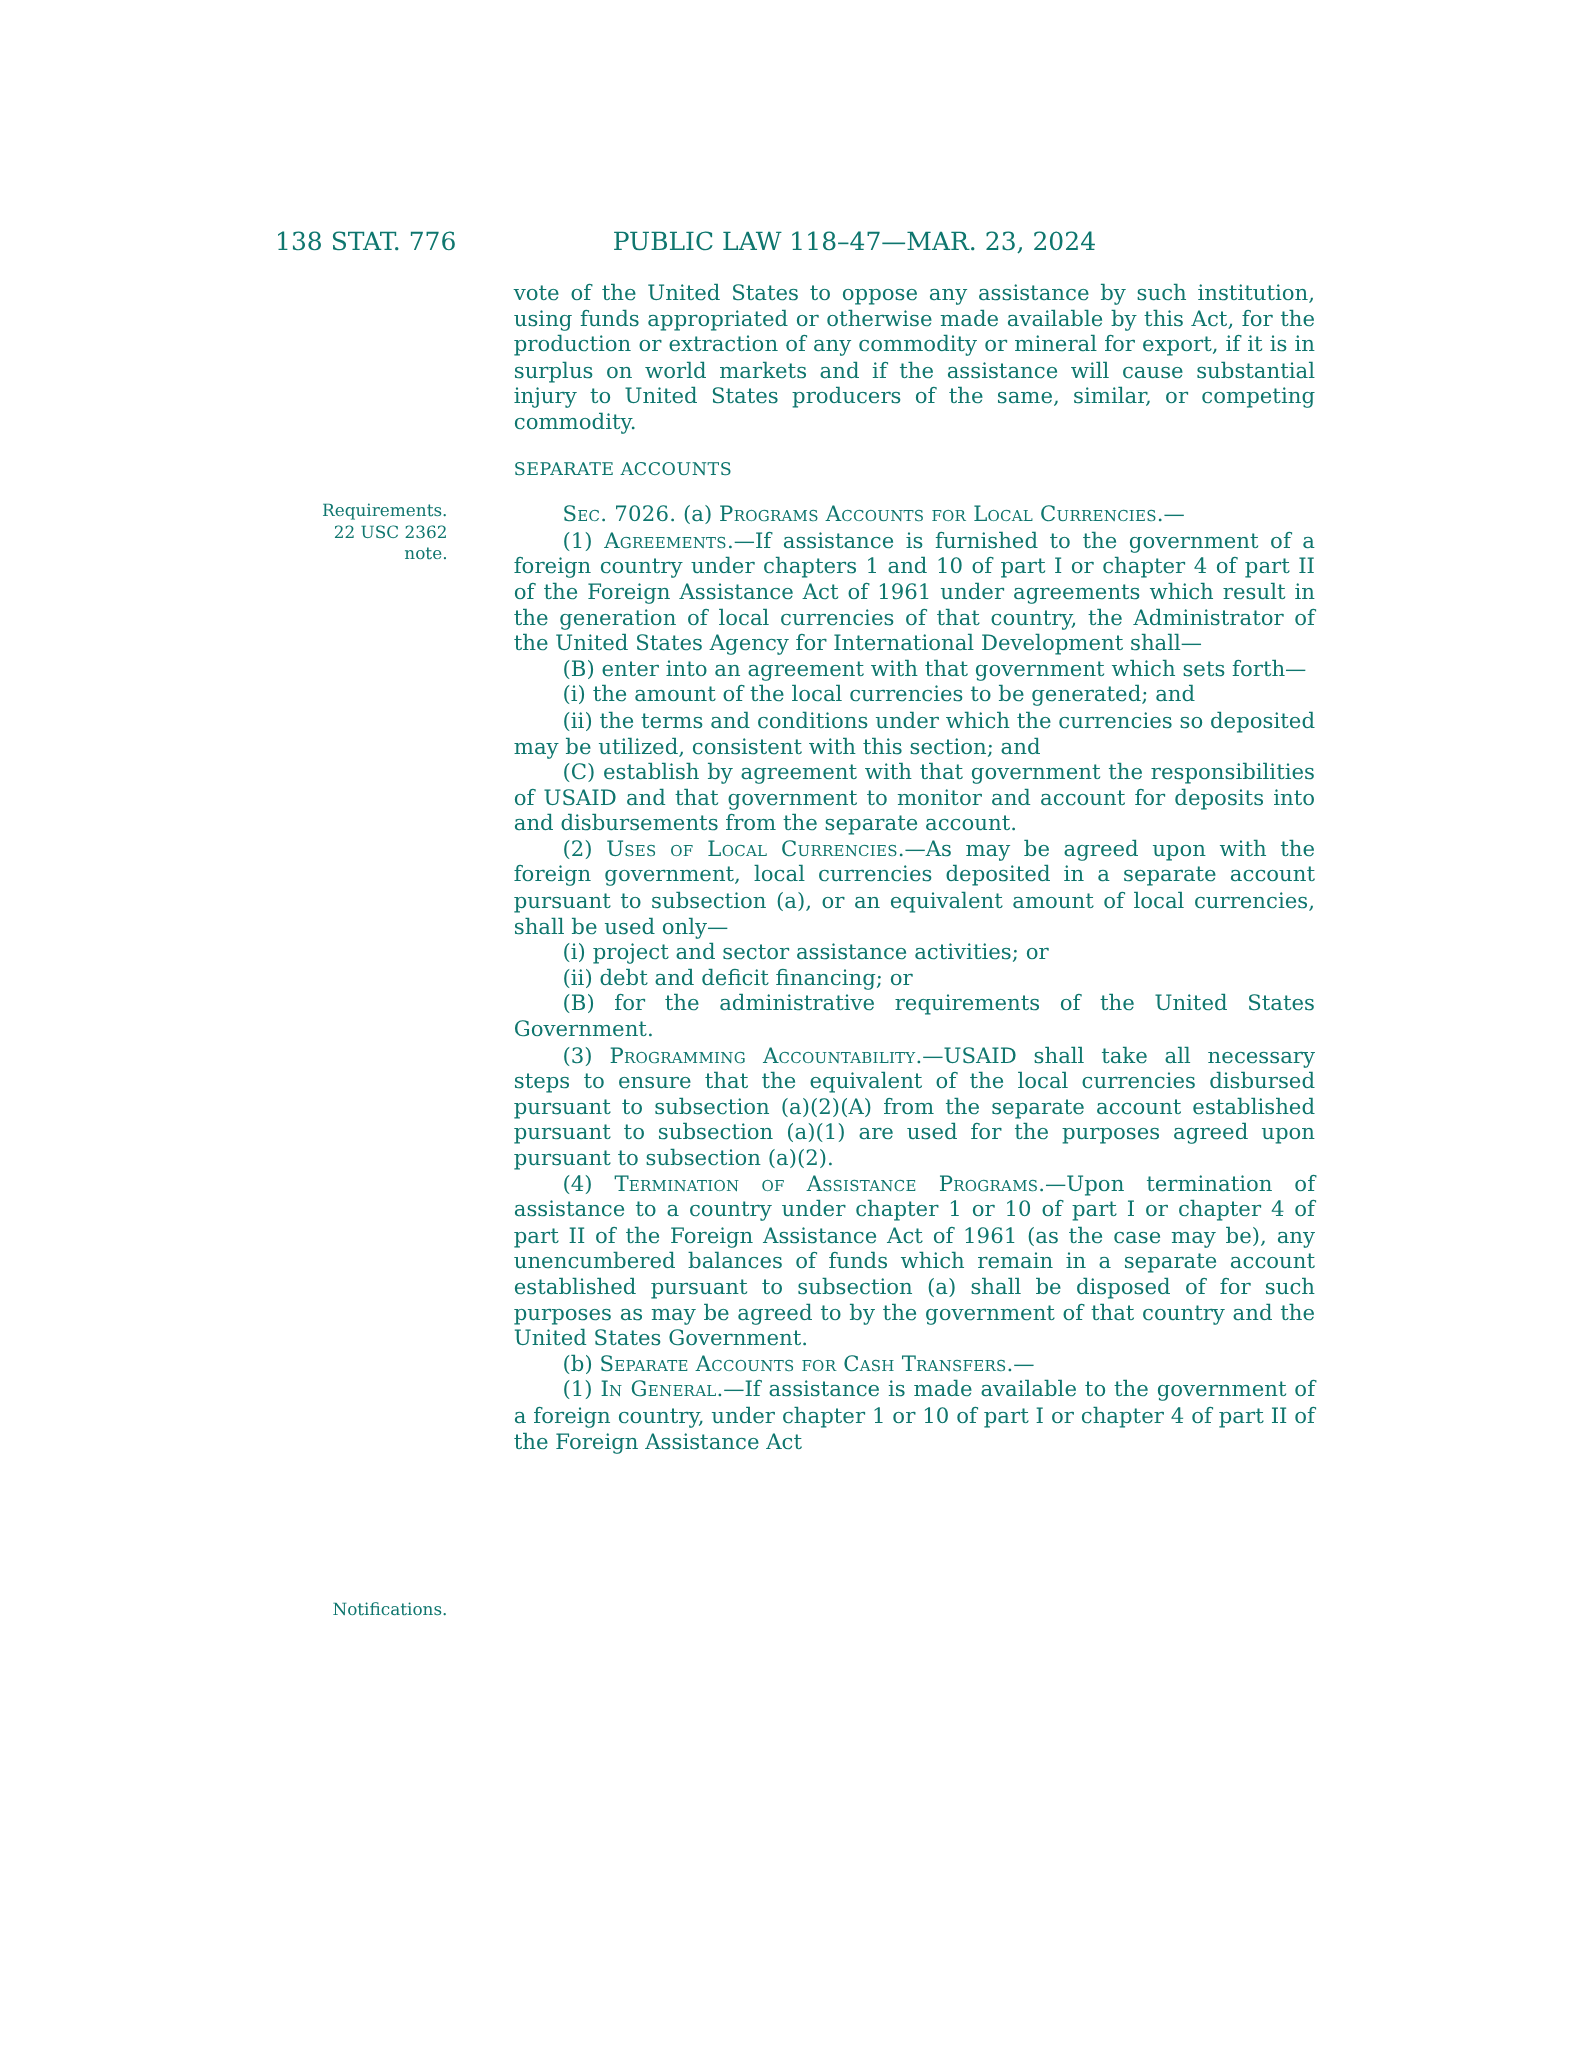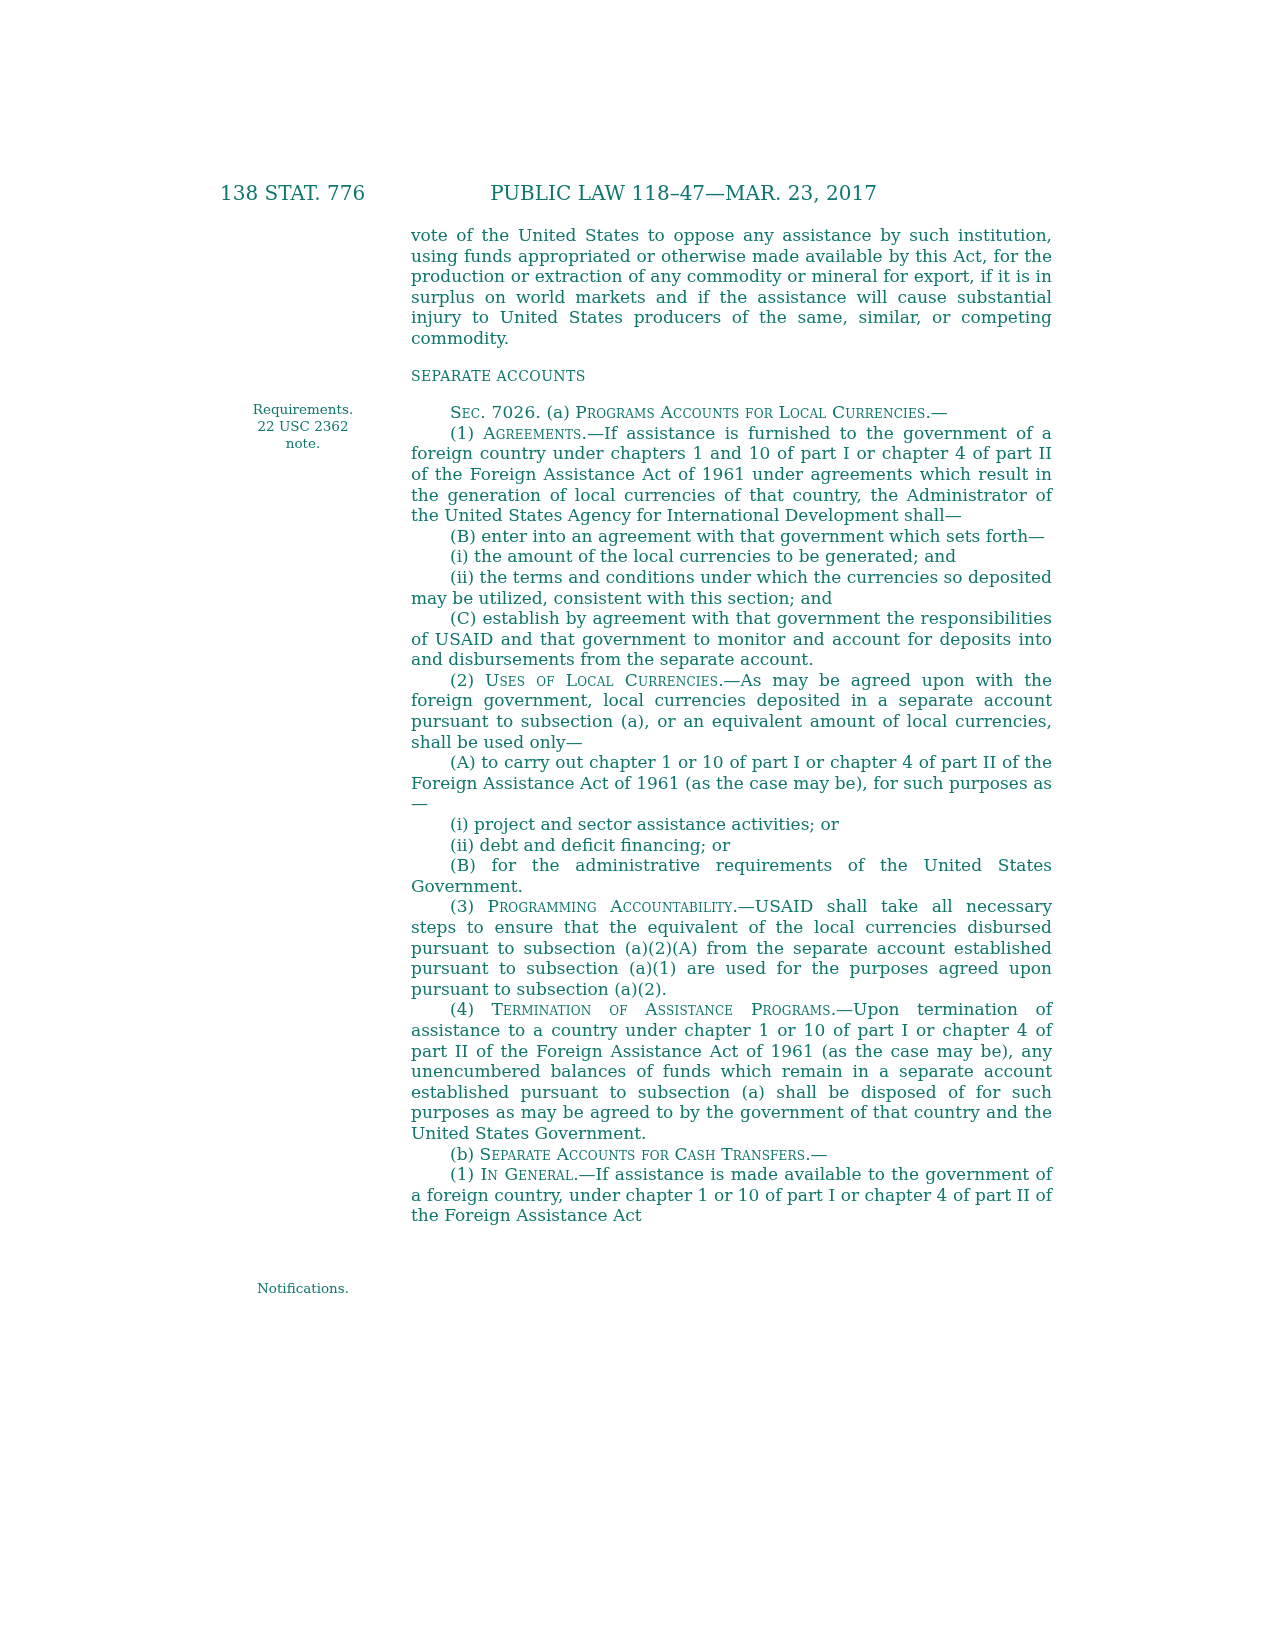--- a/index.html
+++ b/index.html
@@ -24,25 +24,25 @@
     position: absolute;
     left: 363px;
     top: 181px;
     width: 641px;
     text-align: center;
     font-size: 20px;
     white-space: nowrap;
   }
   .margin-note {
     position: absolute;
-    left: 234px;
+    left: 220px;
     width: 138px;
     font-size: 13.5px;
     line-height: 17px;
-    text-align: center;
+    text-align: right;
   }
   .margin-note span { display: block; }
   #note1 { top: 401px; }
   #note2 { top: 1280px; }
   .body-col {
     position: absolute;
     left: 363px;
     top: 225px;
     width: 641px;
     font-size: 17px;
@@ -66,21 +66,21 @@
   }
   .sc { font-variant-caps: small-caps; letter-spacing: 0.2px; }
 </style>
 </head>
 <body>
 
 <div class="page">
 
   <div class="stat-number">138 STAT. 776</div>
 
-  <div class="law-title">PUBLIC LAW 118–47—MAR. 23, 2017</div>
+  <div class="law-title">PUBLIC LAW 118–47—MAR. 23, 2024</div>
 
   <div class="margin-note" id="note1">
     <span>Requirements.</span>
     <span>22 USC 2362</span>
     <span>note.</span>
   </div>
 
   <div class="margin-note" id="note2">
     <span>Notifications.</span>
   </div>
@@ -88,21 +88,20 @@
   <div class="body-col">
       <p class="flush"><span>vote of the United States to oppose any assistance by such institution, using funds appropriated or otherwise made available by this Act, for the production or extraction of any commodity or mineral for export, if it is in surplus on world markets and if the assistance will cause substantial injury to United States producers of the same, similar, or competing commodity.</span></p>
       <p class="heading"><span>SEPARATE ACCOUNTS</span></p>
       <p class="p0"><span class="sc">Sec. 7026.</span><span> (a) </span><span class="sc">Programs Accounts for Local Currencies</span><span>.—</span></p>
       <p class="p1"><span>(1) </span><span class="sc">Agreements</span><span>.—If assistance is furnished to the government of a foreign country under chapters 1 and 10 of part I or chapter 4 of part II of the Foreign Assistance Act of 1961 under agreements which result in the generation of local currencies of that country, the Administrator of the United States Agency for International Development shall—</span></p>
       <p class="p2"><span>(B) enter into an agreement with that government which sets forth—</span></p>
       <p class="p3"><span>(i) the amount of the local currencies to be generated; and</span></p>
       <p class="p3"><span>(ii) the terms and conditions under which the currencies so deposited may be utilized, consistent with this section; and</span></p>
       <p class="p2"><span>(C) establish by agreement with that government the responsibilities of USAID and that government to monitor and account for deposits into and disbursements from the separate account.</span></p>
       <p class="p1"><span>(2) </span><span class="sc">Uses of Local Currencies</span><span>.—As may be agreed upon with the foreign government, local currencies deposited in a separate account pursuant to subsection (a), or an equivalent amount of local currencies, shall be used only—</span></p>
-      <p class="p2"><span>(A) to carry out chapter 1 or 10 of part I or chapter 4 of part II of the Foreign Assistance Act of 1961 (as the case may be), for such purposes as—</span></p>
       <p class="p3"><span>(i) project and sector assistance activities; or</span></p>
       <p class="p3"><span>(ii) debt and deficit financing; or</span></p>
       <p class="p2"><span>(B) for the administrative requirements of the United States Government.</span></p>
       <p class="p1"><span>(3) </span><span class="sc">Programming Accountability</span><span>.—USAID shall take all necessary steps to ensure that the equivalent of the local currencies disbursed pursuant to subsection (a)(2)(A) from the separate account established pursuant to subsection (a)(1) are used for the purposes agreed upon pursuant to subsection (a)(2).</span></p>
       <p class="p1"><span>(4) </span><span class="sc">Termination of Assistance Programs</span><span>.—Upon termination of assistance to a country under chapter 1 or 10 of part I or chapter 4 of part II of the Foreign Assistance Act of 1961 (as the case may be), any unencumbered balances of funds which remain in a separate account established pursuant to subsection (a) shall be disposed of for such purposes as may be agreed to by the government of that country and the United States Government.</span></p>
       <p class="p0"><span>(b) </span><span class="sc">Separate Accounts for Cash Transfers</span><span>.—</span></p>
       <p class="p1"><span>(1) </span><span class="sc">In General</span><span>.—If assistance is made available to the government of a foreign country, under chapter 1 or 10 of part I or chapter 4 of part II of the Foreign Assistance Act</span></p>
     </div>
 
 </div>

